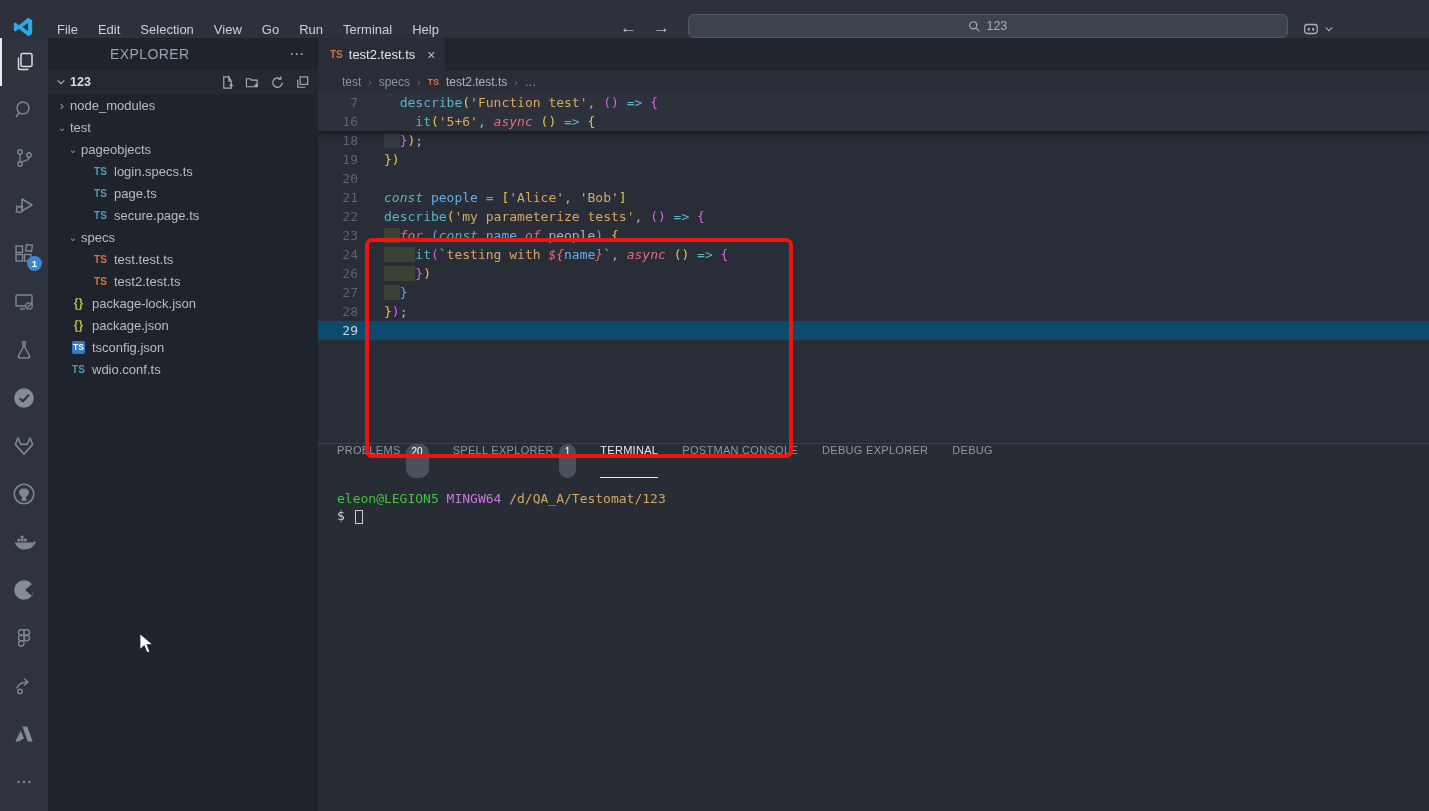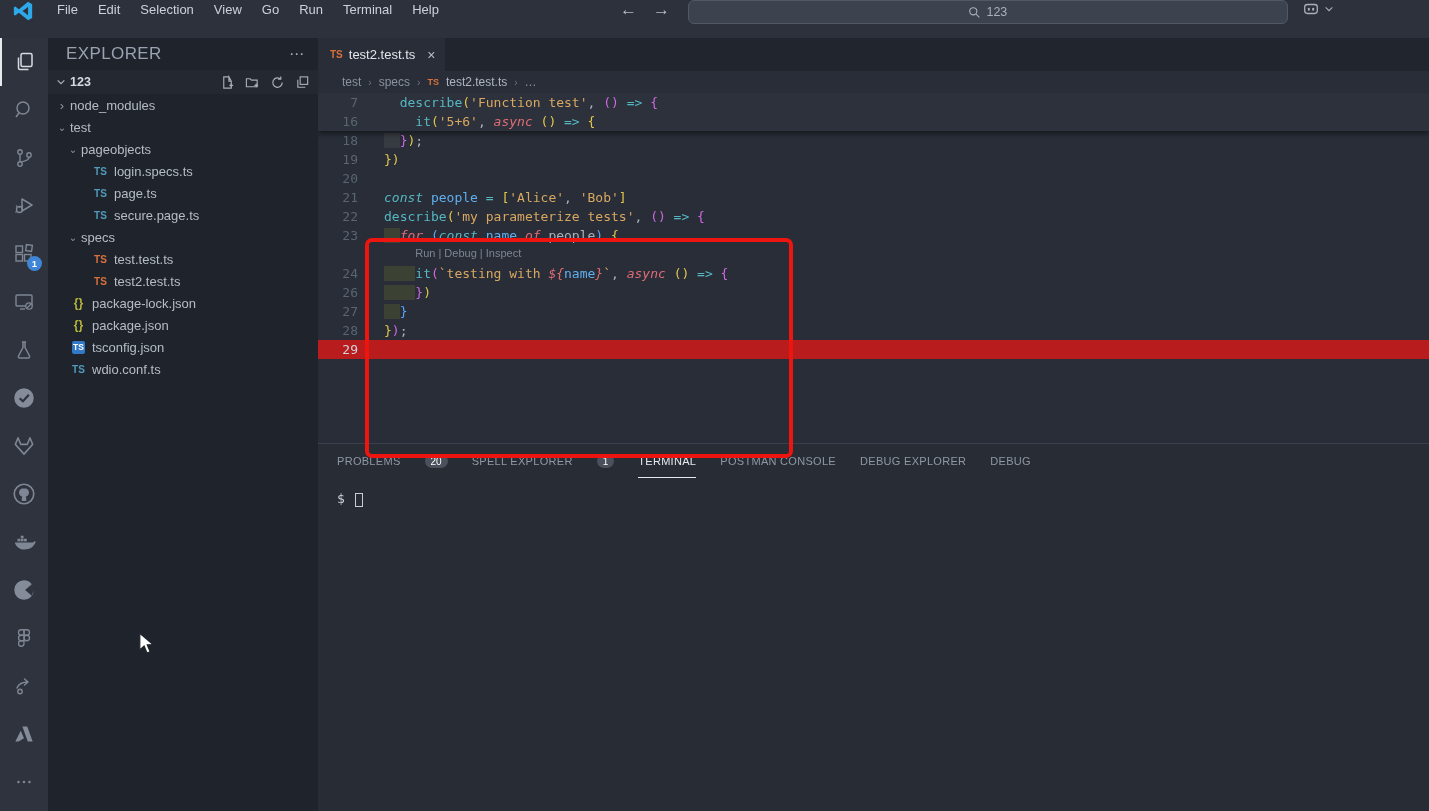--- a/index.html
+++ b/index.html
@@ -1,21 +1,21 @@
 <!DOCTYPE html>
 <html><head>
 <meta charset="utf-8">
 <style>
   * { margin:0; padding:0; box-sizing:border-box; }
   html,body { width:1429px; height:811px; overflow:hidden; background:#282d37;
     font-family:"Liberation Sans","DejaVu Sans",sans-serif; }
 
   
   #titlebar { position:absolute; left:0; top:0; width:1429px; height:38px;
-    background:#2c313b; display:flex; align-items:flex-start; z-index:20; }
+    background:#2c313b; display:flex; align-items:flex-end; z-index:20; }
   #vscode-logo { width:22px; height:22px; margin:0 14px 0 12px; }
   .menu-item { color:#ccd1d9; font-size:13px; padding:4px 9px; margin-right:2px; border-radius:4px; cursor:default; }
   #nav-arrows { margin-left:170px; display:flex; gap:16px; color:#b8bec8; font-size:17px; }
   #search-box { margin-left:18px; width:600px; height:24px; background:#3d434e;
     border:1px solid #525965; border-radius:6px; display:flex; align-items:center;
     justify-content:center; color:#a9b0bb; font-size:12.5px; gap:5px; }
   #copilot-area { margin-left:14px; display:flex; align-items:center; gap:4px; color:#a9b0bb; }
 
   
   #activitybar { position:absolute; left:0; top:38px; width:48px; height:773px;
@@ -25,21 +25,21 @@
   .act-item.active { color:#d7dbe2; border-left:2px solid #e7e9ed; }
   .act-badge { position:absolute; right:6px; bottom:7px; min-width:15px; height:15px;
     background:#3f86d6; color:#fff; border-radius:50%; font-size:9.5px; line-height:15px;
     text-align:center; font-weight:bold; }
 
   
   #sidebar { position:absolute; left:48px; top:38px; width:270px; height:773px;
     background:#1f242c; z-index:10; color:#aab1bd; }
   #explorer-header { height:32px; display:flex; align-items:center; justify-content:space-between;
     padding:0 14px 0 18px; }
-  #explorer-title { font-size:17px; letter-spacing:.4px; color:#9aa2af; }
+  #explorer-title { font-size:14px; letter-spacing:.4px; color:#9aa2af;margin-left:44px; }
   #section-row { height:24px; display:flex; align-items:center; padding:0 8px; background:#242931; }
   #section-label { font-weight:bold; font-size:12.5px; color:#d6dae0; margin-left:4px; flex:1; }
   .sec-icons { display:flex; gap:10px; align-items:center; color:#a7aeb9; }
   .tree-row { height:22px; display:flex; align-items:center; font-size:13px; color:#b6bcc6;
     white-space:nowrap; }
   .tree-chev { width:16px; text-align:center; color:#8d94a0; font-size:10px; flex:0 0 16px; }
   .ficon { width:17px; margin-right:5px; font-weight:bold; font-size:10px; flex:0 0 17px; text-align:center; }
   .ficon.ts-blue { color:#519aba; }
   .ficon.ts-orange { color:#d9703c; }
   .ficon.braces { color:#b7b73b; font-size:12px; font-weight:bold; }
@@ -59,21 +59,21 @@
   .bc-ts { color:#d9703c; font-weight:bold; font-size:9px; }
 
   #code-zone { position:absolute; left:0; top:55px; width:100%; height:388px; overflow:hidden; }
   #sticky { position:absolute; left:0; top:0; width:100%; background:#2c313b;
     box-shadow:0 3px 5px rgba(0,0,0,.45); z-index:4; }
   #rows { position:absolute; left:0; top:38px; width:100%; z-index:2; }
   .row { height:19px; display:flex; font-family:"DejaVu Sans Mono","Liberation Mono",monospace;
     font-size:13px; line-height:19px; white-space:pre; }
   .row .ln { width:40px; text-align:right; color:#5b6472; flex:0 0 40px; }
   .row .code { padding-left:26px; }
-  .row.cur { background:#b91c1c;gap:32px; }
+  .row.cur { background:#0c4a6e;gap:32px; }
   .row.cur .ln { color:#d0d5dd; }
   .row.lens .code { font-family:"Liberation Sans","DejaVu Sans",sans-serif; font-size:11px;
     color:#7e8693; line-height:17px; }
   .tk-fn { color:#56b6c2; }
   .tk-kw { color:#56b6c2; font-style:italic; }
   .tk-kw2 { color:#e06c75; font-style:italic; }
   .tk-var { color:#61afef; }
   .tk-str { color:#d9a860; }
   .tk-b1 { color:#e3c64f; }
   .tk-b2 { color:#cf68e1; }
@@ -84,22 +84,22 @@
   .tk-boxg { background:#3c4233; }
   .tk-boxp { background:#433048; }
   .tk-boxd { background:#363b41; }
   #red-rect { position:absolute; left:47px; top:145px; width:428px; height:220px;
     border:4px solid #ee1410; border-radius:7px; z-index:6; }
 
   
   #panel { position:absolute; left:0; top:405px; width:100%; height:368px; background:#272c35;
     border-top:1px solid #3a404b; }
   #panel-tabs { height:34px; display:flex; align-items:center; gap:24px; padding-left:19px; }
-  .ptab { font-size:11px; letter-spacing:.3px; color:#9098a5; display:flex; align-items:center;
-    gap:24px; height:100%; }
+  .ptab { font-size:11px; letter-spacing:.3px; color:#9098a5; display:flex; 
+    gap:5px; height:100%; }
   .ptab.active { color:#e6e9ee; border-bottom:1.5px solid #e6e9ee; }
   .pbadge { background:#4b515c; color:#fff; border-radius:9px; font-size:10px;
     padding:1.5px 6px; letter-spacing:0; }
   #terminal { padding:12px 0 0 19px; font-family:"DejaVu Sans Mono","Liberation Mono",monospace;
     font-size:13px; line-height:17px; }
   .t-pln { color:#ccd1d8; } .t-green { color:#3fc43f; } .t-mag { color:#c678dd; } .t-gold { color:#d7a65f; }
   #t-cursor { display:inline-block; width:8px; height:14px; border:1px solid #c8ccd4;
     vertical-align:middle; margin-left:2px; }
 
   #mouse-cursor { position:absolute; left:137px; top:632px; z-index:50; }
@@ -363,21 +363,20 @@
         <div class="row"><span class="ln">7</span><span class="code"><span class="tk-pln">  </span><span class="tk-fn">describe</span><span class="tk-b1">(</span><span class="tk-str">'Function test'</span><span class="tk-pln">, </span><span class="tk-b2">()</span><span class="tk-pln"> </span><span class="tk-op">=&gt;</span><span class="tk-pln"> </span><span class="tk-b2">{</span></span></div>
         <div class="row"><span class="ln">16</span><span class="code"><span class="tk-pln">    </span><span class="tk-fn">it</span><span class="tk-b1">(</span><span class="tk-str">'5+6'</span><span class="tk-pln">, </span><span class="tk-kw2">async</span><span class="tk-pln"> </span><span class="tk-b1">()</span><span class="tk-pln"> </span><span class="tk-op">=&gt;</span><span class="tk-pln"> </span><span class="tk-b1">{</span></span></div>
       </div>
     <div id="rows">
         <div class="row"><span class="ln">18</span><span class="code"><span class="tk-boxd">  </span><span class="tk-b2">}</span><span class="tk-b1">)</span><span class="tk-pln">;</span></span></div>
         <div class="row"><span class="ln">19</span><span class="code"><span class="tk-b1">}</span><span class="tk-b1">)</span></span></div>
         <div class="row"><span class="ln">20</span><span class="code"></span></div>
         <div class="row"><span class="ln">21</span><span class="code"><span class="tk-kw">const</span><span class="tk-pln"> </span><span class="tk-var">people</span><span class="tk-pln"> </span><span class="tk-op">=</span><span class="tk-pln"> </span><span class="tk-b1">[</span><span class="tk-str">'Alice'</span><span class="tk-pln">, </span><span class="tk-str">'Bob'</span><span class="tk-b1">]</span></span></div>
         <div class="row"><span class="ln">22</span><span class="code"><span class="tk-fn">describe</span><span class="tk-b1">(</span><span class="tk-str">'my parameterize tests'</span><span class="tk-pln">, </span><span class="tk-b2">()</span><span class="tk-pln"> </span><span class="tk-op">=&gt;</span><span class="tk-pln"> </span><span class="tk-b2">{</span></span></div>
         <div class="row"><span class="ln">23</span><span class="code"><span class="tk-boxg">  </span><span class="tk-kw2">for</span><span class="tk-pln"> </span><span class="tk-b3">(</span><span class="tk-kw">const</span><span class="tk-pln"> </span><span class="tk-var">name</span><span class="tk-pln"> </span><span class="tk-kw2">of</span><span class="tk-pln"> </span><span class="tk-pln">people</span><span class="tk-b3">)</span><span class="tk-pln"> </span><span class="tk-b1">{</span></span></div>
-        <div class="row lens"><span class="ln"></span><span class="code" style="padding-left: 57.2px;">Run | Debug | Inspect</span></div>
         <div class="row"><span class="ln">24</span><span class="code"><span class="tk-boxg">  </span><span class="tk-boxg">  </span><span class="tk-fn">it</span><span class="tk-b2">(</span><span class="tk-str">`testing with </span><span class="tk-kw2">${</span><span class="tk-var">name</span><span class="tk-kw2">}</span><span class="tk-str">`</span><span class="tk-pln">, </span><span class="tk-kw2">async</span><span class="tk-pln"> </span><span class="tk-b1">()</span><span class="tk-pln"> </span><span class="tk-op">=&gt;</span><span class="tk-pln"> </span><span class="tk-b2">{</span></span></div>
         <div class="row"><span class="ln">26</span><span class="code"><span class="tk-boxg">  </span><span class="tk-boxg">  </span><span class="tk-b2">}</span><span class="tk-b1">)</span></span></div>
         <div class="row"><span class="ln">27</span><span class="code"><span class="tk-boxg">  </span><span class="tk-b3">}</span></span></div>
         <div class="row"><span class="ln">28</span><span class="code"><span class="tk-b1">}</span><span class="tk-b2">)</span><span class="tk-pln">;</span></span></div>
         <div class="row cur"><span class="ln">29</span><span class="code"></span></div>
       </div>
     <div id="red-rect"></div>
   </div>
 
   <div id="panel">
@@ -397,20 +396,21 @@
           <span>POSTMAN CONSOLE</span>
         </div>
         <div class="ptab">
           <span>DEBUG EXPLORER</span>
         </div>
         <div class="ptab">
           <span>DEBUG</span>
         </div>
       </div>
     <div id="terminal">
+        <div><span class="t-green">eleon@LEGION5</span><span class="t-pln"> </span><span class="t-mag">MINGW64</span><span class="t-pln"> </span><span class="t-gold">/d/QA_A/Testomat/123</span></div>
         <div><span class="t-pln">$ </span><span id="t-cursor"></span></div>
       </div>
   </div>
 </div>
 
 <svg id="mouse-cursor" width="20" height="24" viewBox="0 0 14 20">
   <path d="M1 1 L1 15 L4.6 11.6 L7 17.5 L9.6 16.4 L7.2 10.6 L12 10.4 Z" fill="#fff" stroke="#20242b" stroke-width="1"></path>
 </svg>
 
 </body></html>

